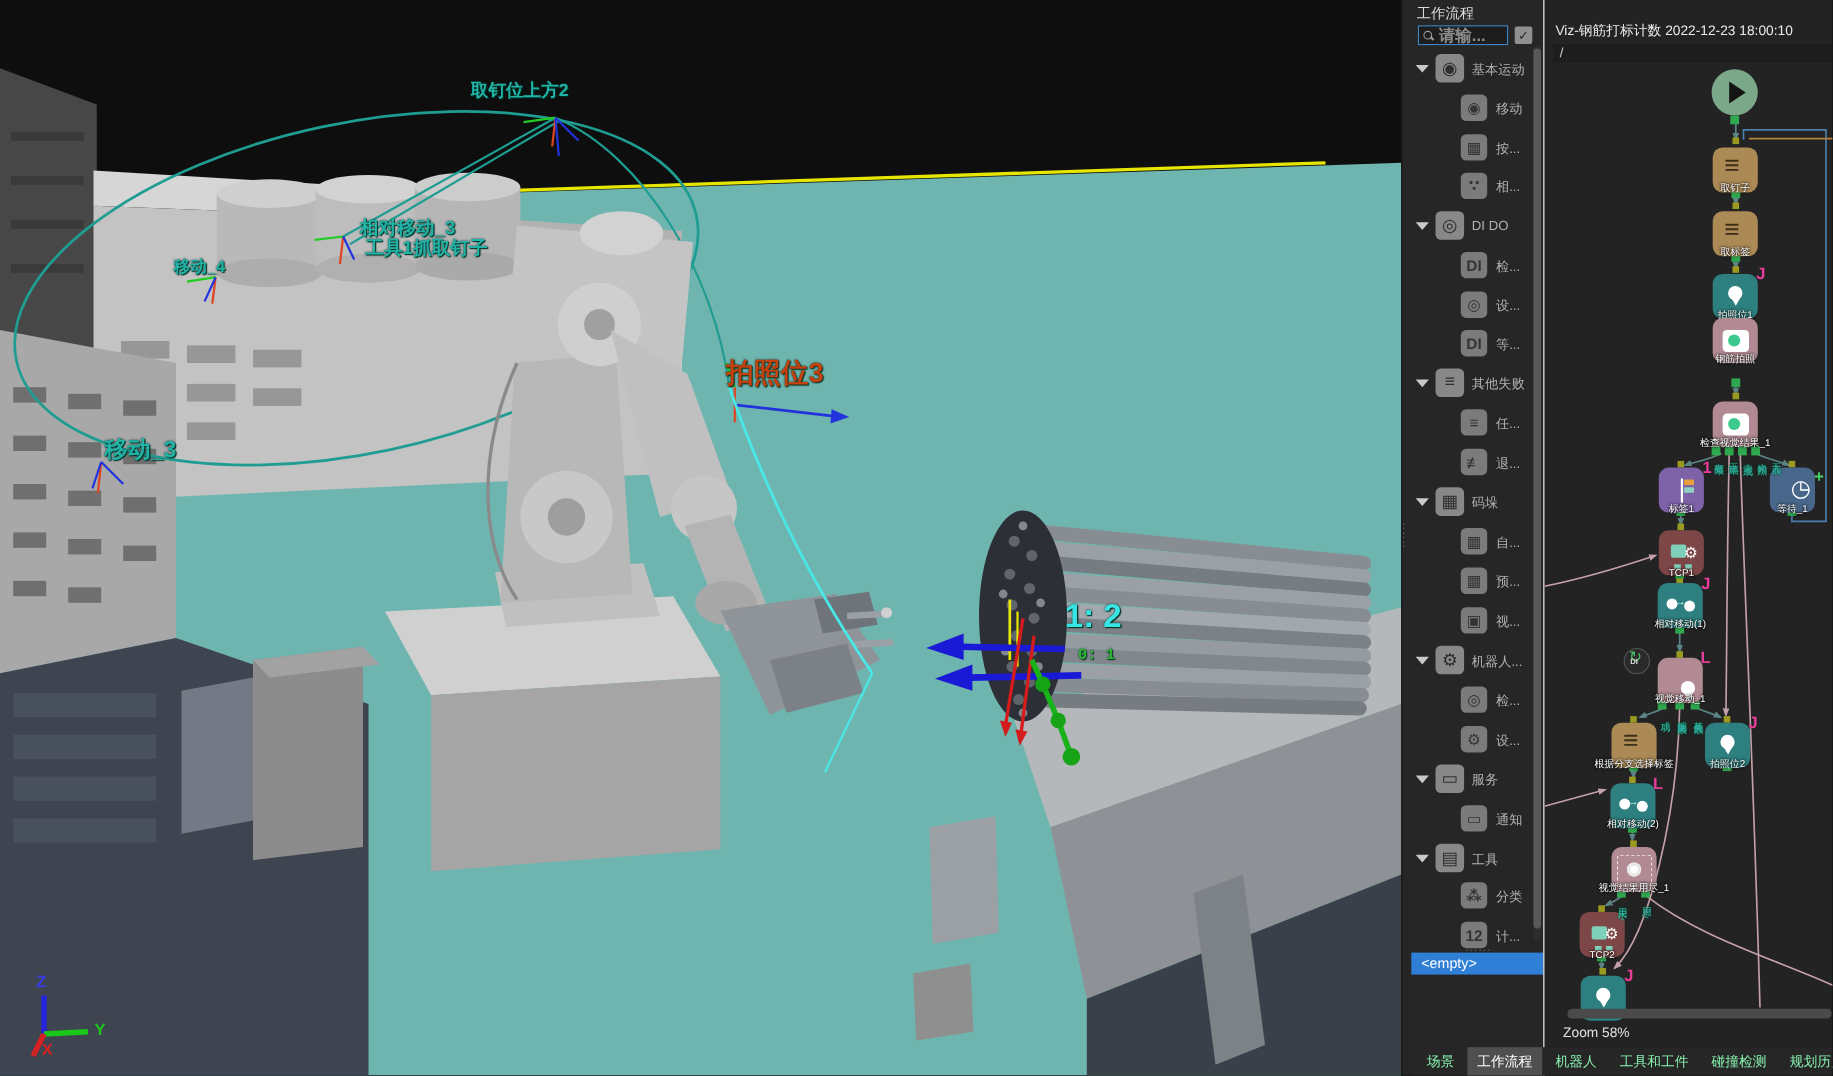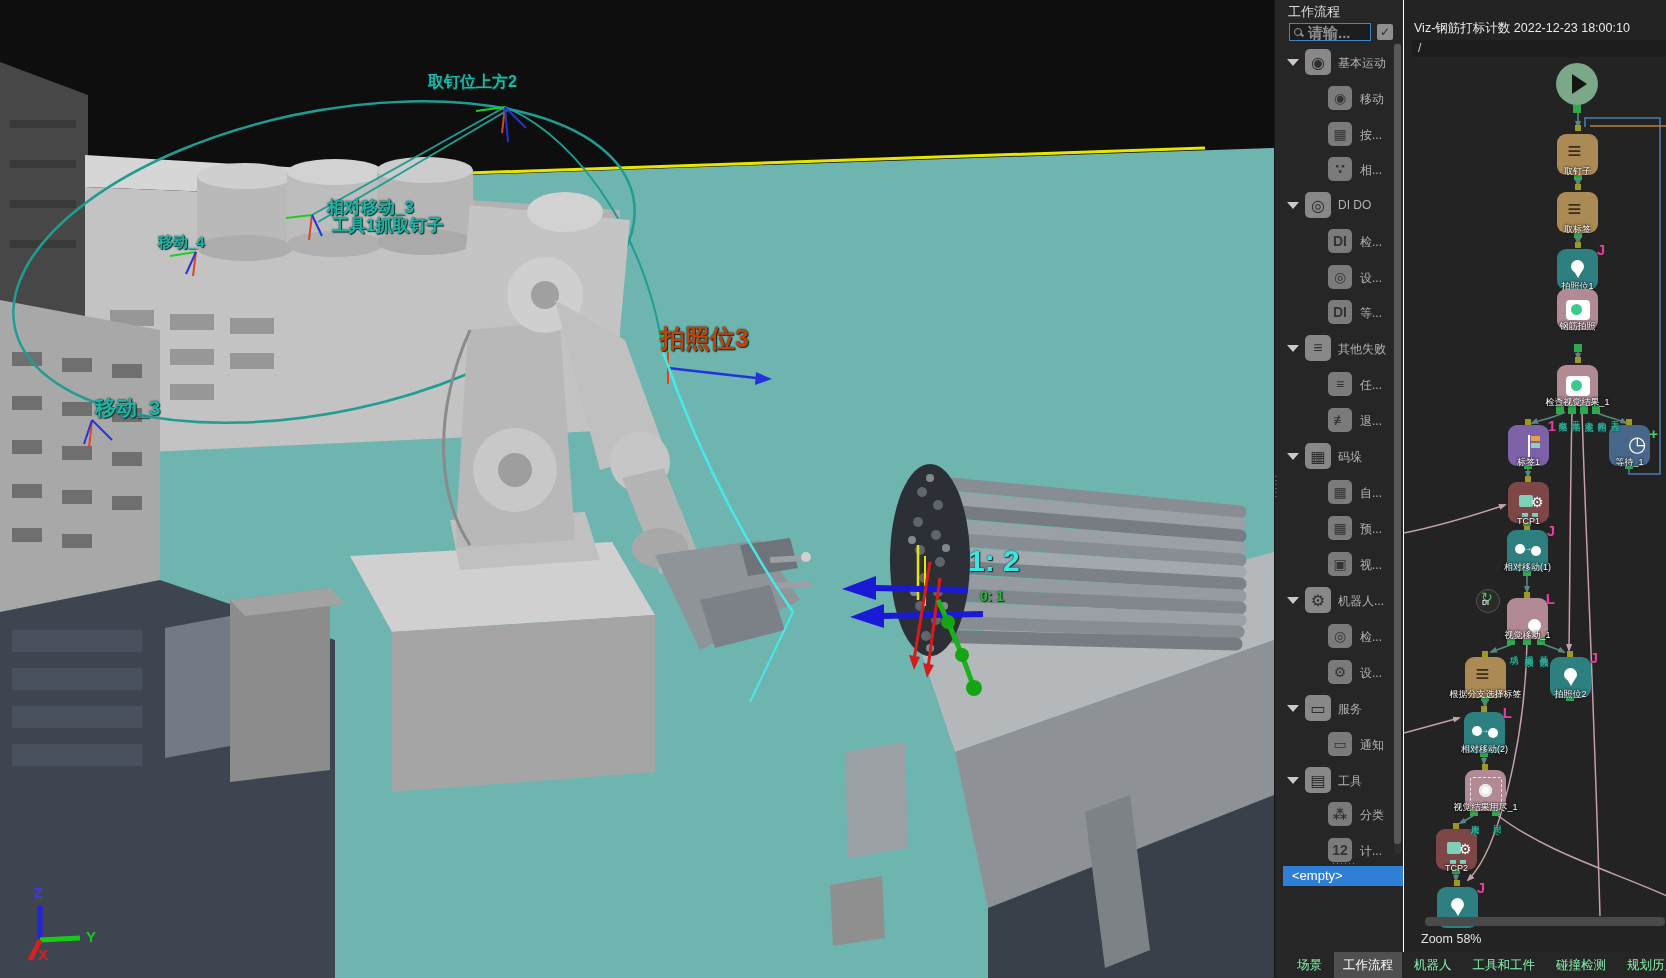--- a/index.html
+++ b/index.html
@@ -276,21 +276,21 @@
       <line x1="40" y1="940" x2="30" y2="960" stroke="#d42222" stroke-width="5"></line>
     </svg>
 
     <div class="vp-label" style="left:428px;top:72px;font-size:16px;">取钉位上方2</div>
     <div class="vp-label" style="left:327px;top:196px;font-size:17px;">相对移动_3</div>
     <div class="vp-label" style="left:332px;top:214px;font-size:17px;">工具1抓取钉子</div>
     <div class="vp-label" style="left:158px;top:233px;font-size:15px;">移动_4</div>
     <div class="vp-label" style="left:660px;top:322px;font-size:25px;color:#c2410c;">拍照位3</div>
     <div class="vp-label" style="left:95px;top:394px;font-size:21px;">移动_3</div>
     <div class="vp-label" style="left:968px;top:544px;font-size:30px;color:#37e5e5;">1: 2</div>
-    <div class="vp-label" style="left:980px;top:588px;font-size:14px;color:#2db82d;">0: 1</div>
+    <div class="vp-label" style="left:980px;top:588px;font-size:14px;color:#2db82d;font-family:Liberation Mono, monospace;">0: 1</div>
     <div class="axis-letter" style="left:33px;top:884px;color:#3a3ae6;">Z</div>
     <div class="axis-letter" style="left:86px;top:928px;color:#19c819;">Y</div>
     <div class="axis-letter" style="left:38px;top:946px;color:#d42222;">X</div>
   </div>
 
   <div class="tree-panel">
     <div class="panel-title">工作流程</div>
     <div class="search-box">
       <span class="mag"></span>
       <input placeholder="请输..." style="">

